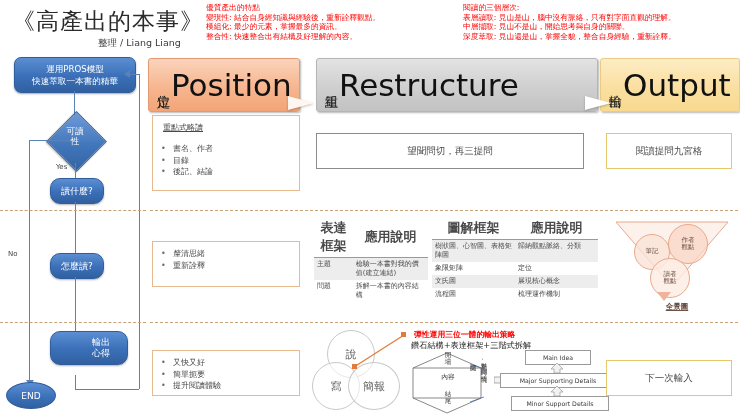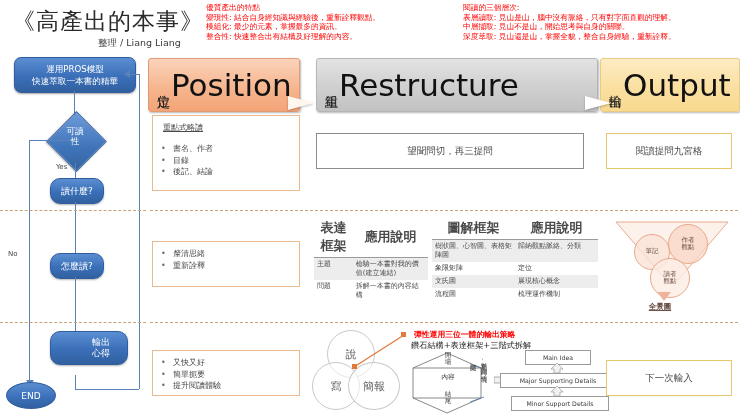--- a/index.html
+++ b/index.html
@@ -276,21 +276,21 @@
     </table>
 </div>
 
 <svg class="abs" style="left:612px;top:218px;" width="120" height="82">
   <polygon points="4,4 116,4 66,62 54,62" fill="#fdf1ec" stroke="#e9a98a" stroke-width="1"></polygon>
 </svg>
 <div class="vcirc" style="left:634px;top:234px;width:34px;height:34px;background:rgba(250,226,214,.75);">筆記</div>
 <div class="vcirc" style="left:668px;top:224px;width:38px;height:38px;background:rgba(250,214,198,.75);">作者<br>觀點</div>
 <div class="vcirc" style="left:650px;top:258px;width:38px;height:38px;background:rgba(252,236,228,.8);">讀者<br>觀點</div>
 <div class="abs" style="left:657px;top:292px;width:0;height:0;border-left:7px solid transparent;border-right:7px solid transparent;border-top:9px solid #eeb39a;"></div>
-<div class="abs" style="left:628px;top:302px;width:64px;text-align:center;font-size:7.5px;color:#6b5146;font-weight:bold;text-decoration:underline;">全景圖</div>
+<div class="abs" style="left:645px;top:302px;width:64px;text-align:center;font-size:7.5px;color:#6b5146;font-weight:bold;text-decoration:underline;">全景圖</div>
 
 <div class="abs divdot" style="left:150px;top:322px;width:588px;"></div>
 <div class="abs divdot" style="left:0px;top:322px;width:146px;"></div>
 
 <div class="abs card" style="left:152px;top:350px;width:148px;height:46px;">
   <ul class="bul" style="margin-top:6px;">
     <li>又快又好</li>
     <li>簡單扼要</li>
     <li>提升閱讀體驗</li>
   </ul>

